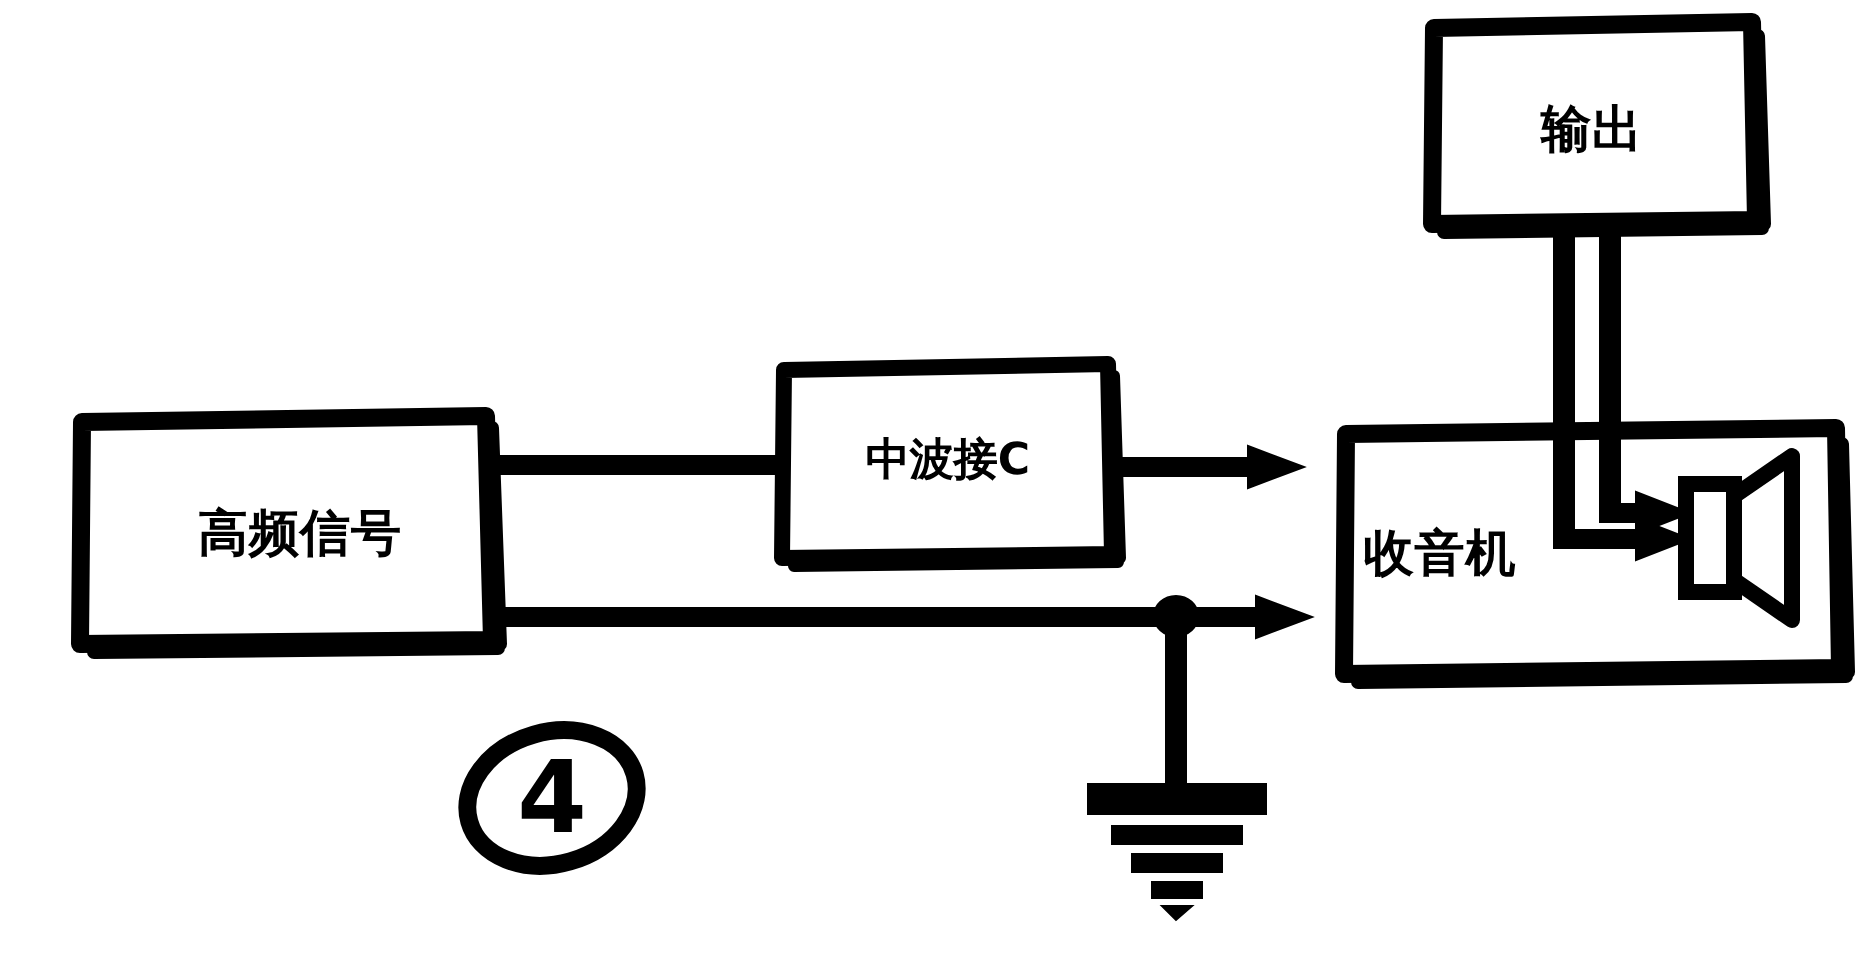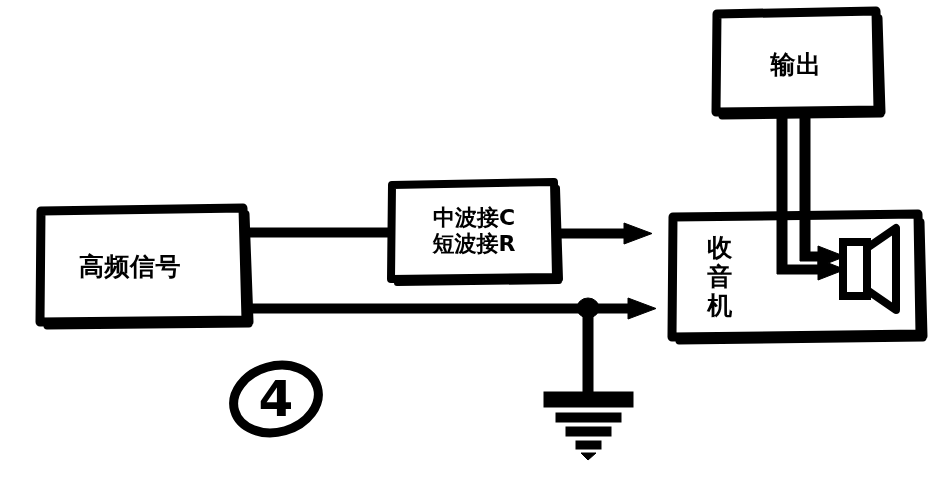--- a/index.html
+++ b/index.html
@@ -22,36 +22,36 @@
     position: absolute;
     left: 0;
     top: 0;
     width: 938px;
     height: 482px;
     display: block;
   }
   .blk-label {
     position: absolute;
     display: flex;
-    flex-direction: column;
+    flex-direction: row;
     align-items: center;
     justify-content: center;
     text-align: center;
     color: #000000;
     font-weight: 700;
     line-height: 1.16;
     letter-spacing: 0.5px;
     white-space: nowrap;
     pointer-events: none;
   }
   .blk-label .ln {
     display: block;
   }
   #label-generator {
-    left: 32px;
+    left: 52px;
     top: 214px;
     width: 196px;
     height: 104px;
     font-size: 25px;
   }
   #label-switch {
     left: 392px;
     top: 186px;
     width: 164px;
     height: 90px;
@@ -153,21 +153,20 @@
       <ellipse cx="276" cy="399" rx="43" ry="33" transform="rotate(-16 276 399)" fill="none" stroke="#000000" stroke-width="9"></ellipse>
     </g>
   </svg>
 
   <div class="blk-label" id="label-generator">
     <span class="ln">高频信号</span>
   </div>
 
   <div class="blk-label" id="label-switch">
     <span class="ln">中波接C</span>
-    <span class="ln">短波接R</span>
   </div>
 
   <div class="blk-label" id="label-voltmeter">
     <span class="ln">输出</span>
   </div>
 
   <div class="blk-label" id="label-receiver">
     <span class="ln">收</span>
     <span class="ln">音</span>
     <span class="ln">机</span>

